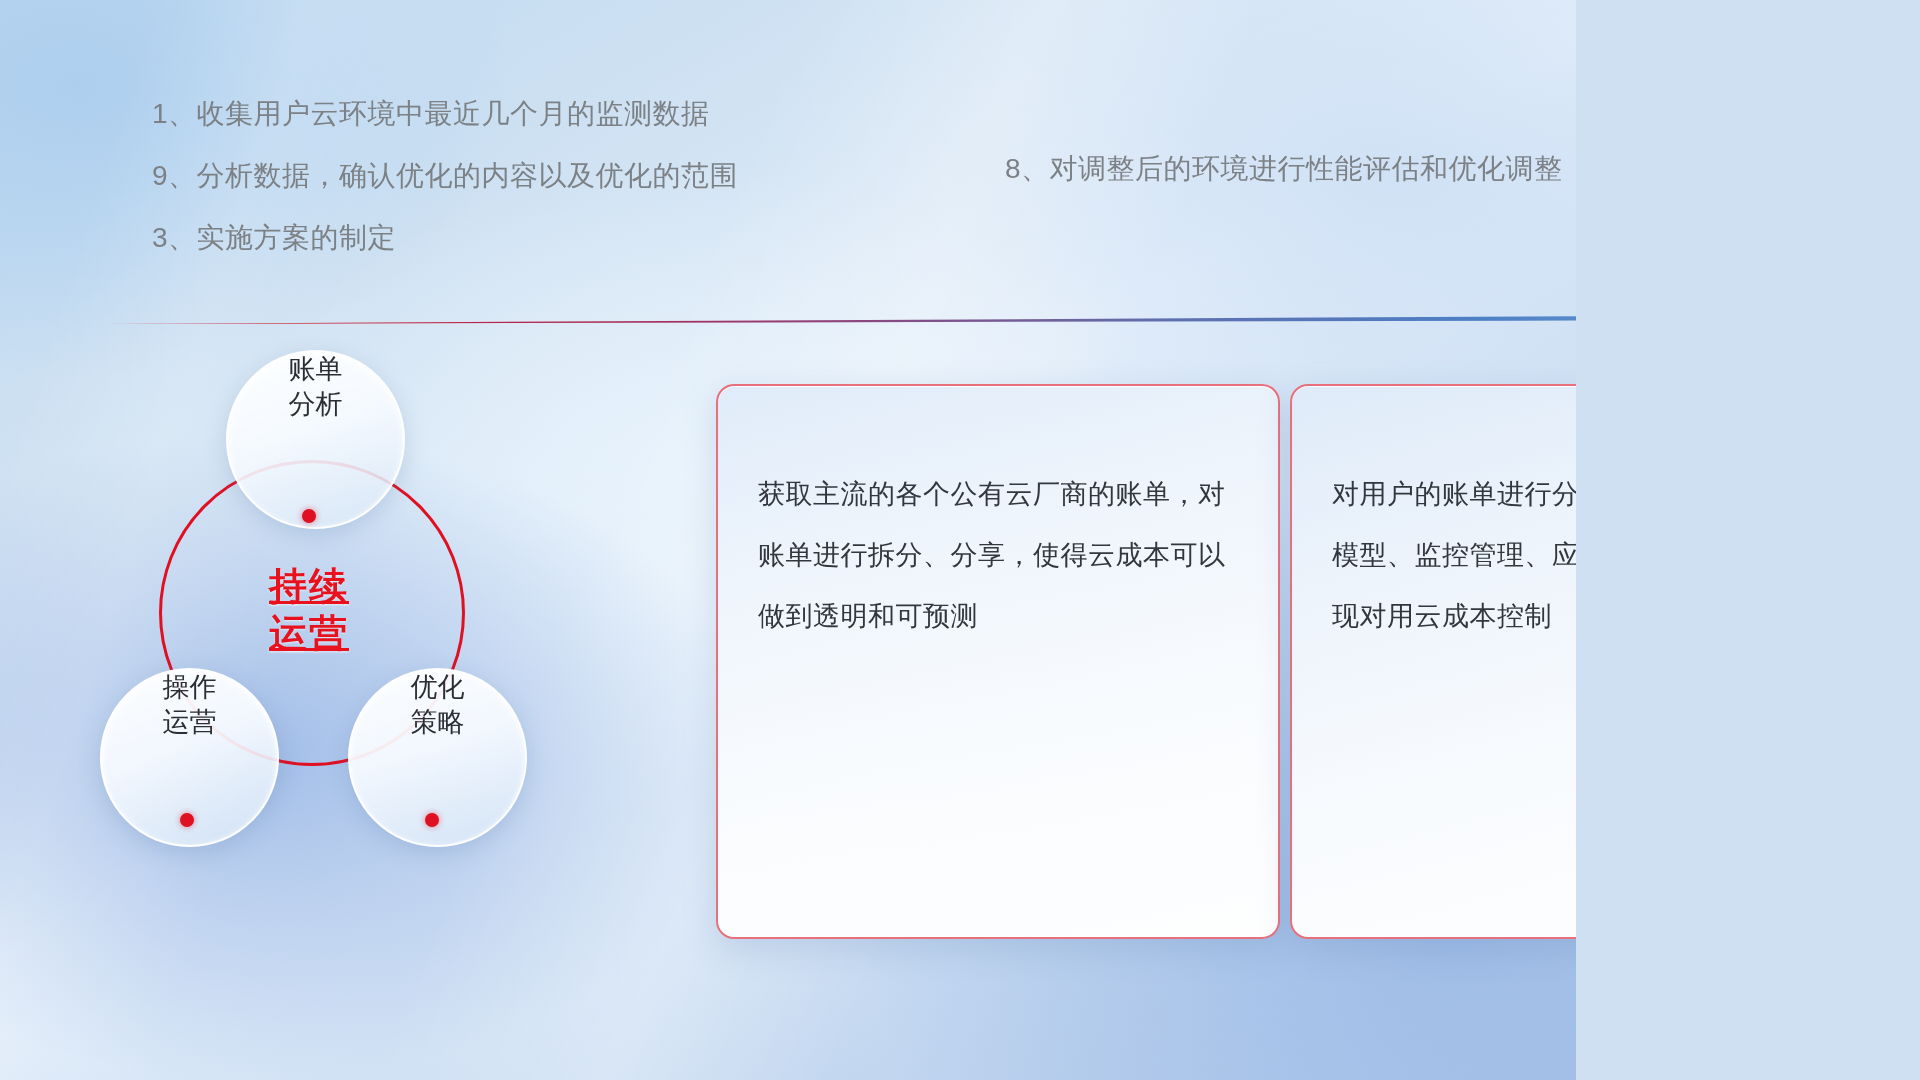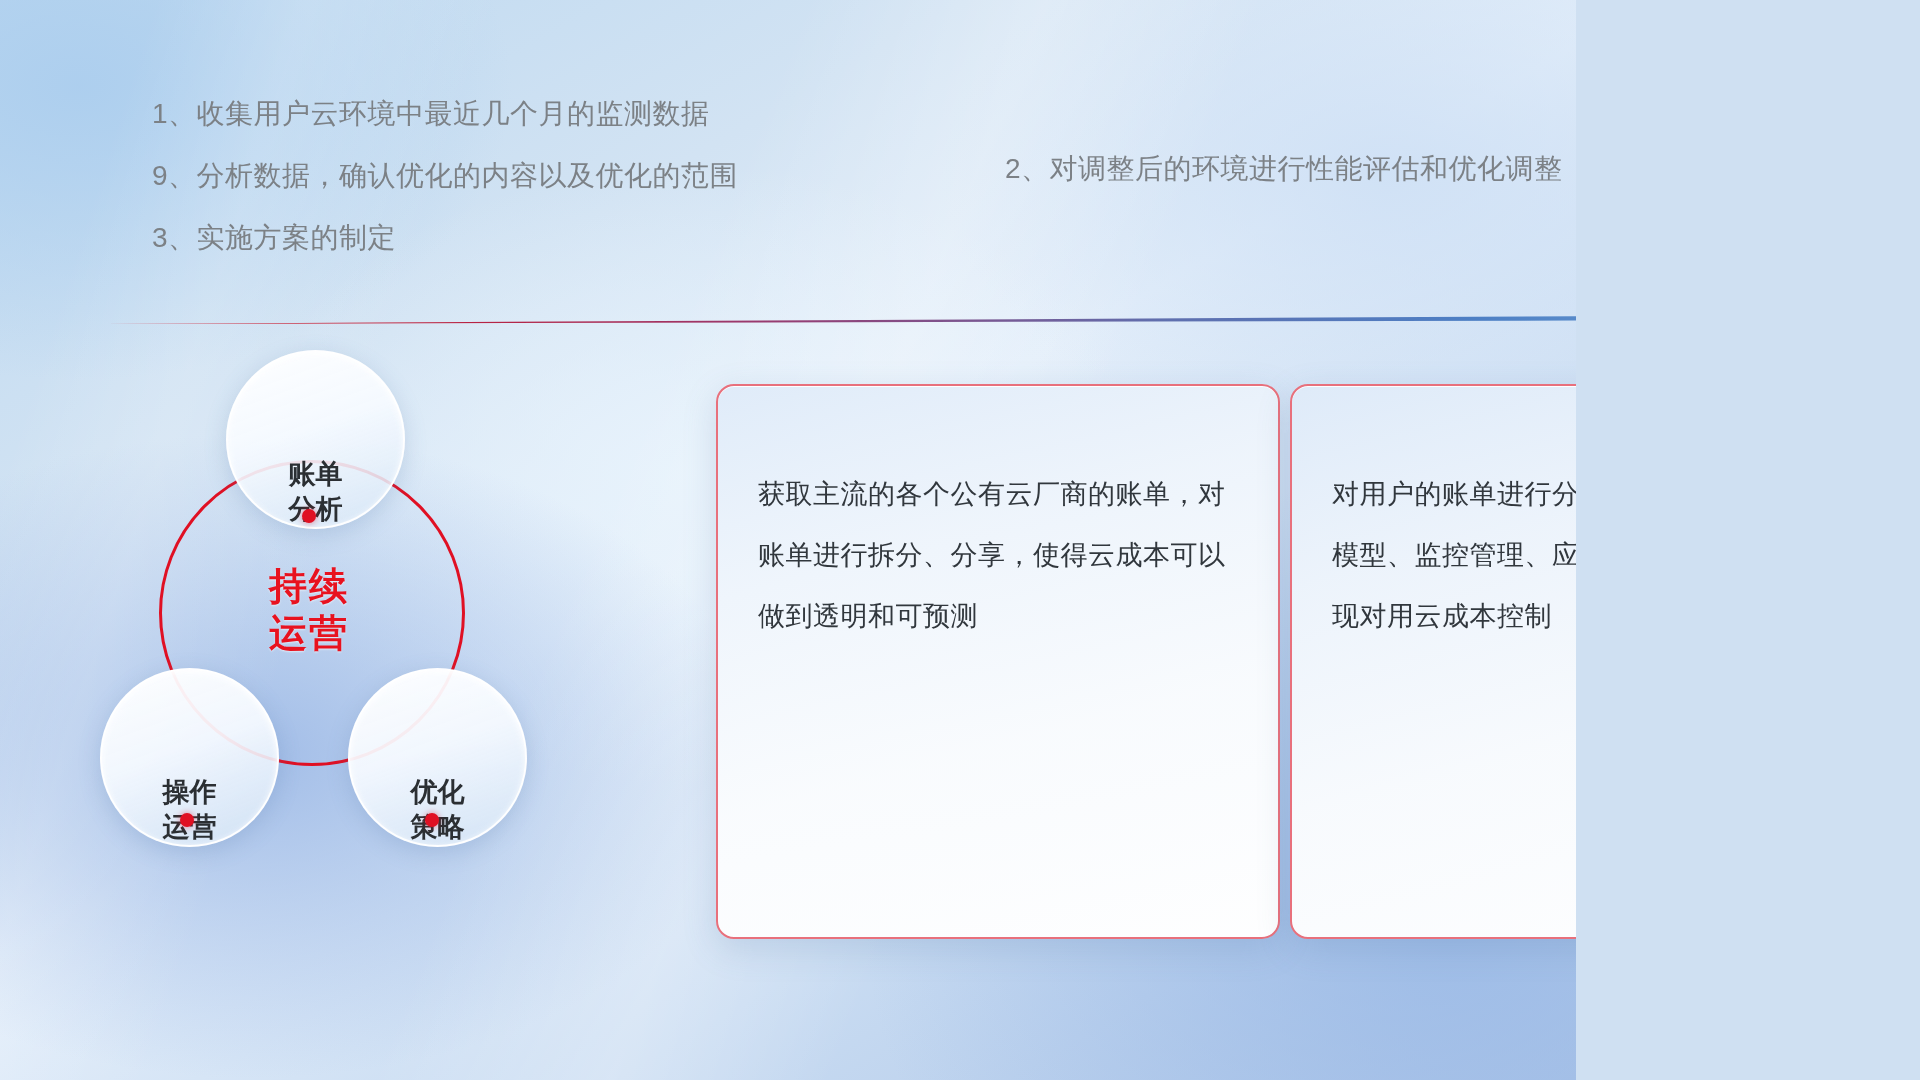--- a/index.html
+++ b/index.html
@@ -41,41 +41,42 @@
     border-radius:2px;
   }
 
   
   #venn{position:absolute;left:80px;top:350px;width:520px;height:600px;}
   .circ{position:absolute;border-radius:50%;}
   .bubble{
     background:linear-gradient(160deg, rgba(255,255,255,.96) 0%, rgba(246,250,255,.93) 45%, rgba(214,230,246,.82) 100%);
     border:2px solid rgba(255,255,255,.95);
     box-shadow:0 6px 22px rgba(80,120,170,.22), inset 0 2px 6px rgba(255,255,255,.9);
-    display:flex;align-items:flex-end;justify-content:center;text-align:center;
-    color:#2b2f33;font-weight:bold;font-size:27px;line-height:1.3;
+    display:flex;align-items:flex-start;justify-content:center;text-align:center;
+    color:#2b2f33;font-weight:normal;font-size:27px;line-height:1.3;
   }
   #bTop{left:146px;top:0px;width:175px;height:175px;}
   #bLeft{left:20px;top:318px;width:175px;height:175px;}
   #bRight{left:268px;top:318px;width:175px;height:175px;}
   #ring{
     left:79px;top:110px;width:300px;height:300px;
     border:3px solid #e01023;background:transparent;
     box-shadow:0 0 0 0 rgba(0,0,0,0);
   }
   .dot{position:absolute;width:14px;height:14px;border-radius:50%;background:#e01023;
        box-shadow:0 0 6px rgba(224,16,35,.5);}
   #dTop{left:222px;top:159px;}
   #dLeft{left:100px;top:463px;}
   #dRight{left:345px;top:463px;}
   #vennCenter{
     position:absolute;left:129px;top:185px;width:200px;height:150px;
     display:flex;flex-direction:column;align-items:center;justify-content:center;
     color:#e8121f;font-weight:bold;font-size:38px;line-height:1.25;letter-spacing:2px;
     text-shadow:0 1px 2px rgba(255,255,255,.6);
+    text-decoration:underline;
   }
 
   
   .card{
     position:absolute;top:384px;width:560px;height:551px;border-radius:18px;
     border:2px solid #e8707c;
     background:linear-gradient(165deg, rgba(223,235,249,.92) 0%, rgba(239,245,252,.95) 30%, rgba(250,252,254,.97) 62%, rgba(255,255,255,.99) 100%);
     box-shadow:0 10px 34px rgba(70,110,160,.18), inset 0 1px 0 rgba(255,255,255,.9);
     overflow:hidden;
   }
@@ -91,21 +92,21 @@
 
 <div id="stage">
 
   <div class="list" id="listLeft">
     <div class="row">1、收集用户云环境中最近几个月的监测数据</div>
     <div class="row">9、分析数据，确认优化的内容以及优化的范围</div>
     <div class="row">3、实施方案的制定</div>
   </div>
 
   <div class="list" id="listRight">
-    <div class="row">2、对调整后的环境进行性能评估和优化调整</div>
+    <div class="row">8、对调整后的环境进行性能评估和优化调整</div>
   </div>
 
   <div id="rule"></div>
 
   <div id="venn">
     <div class="circ" id="ring"></div>
 
     <div class="circ bubble" id="bTop">
       <span style="white-space:pre-line">账单
 分析</span>

